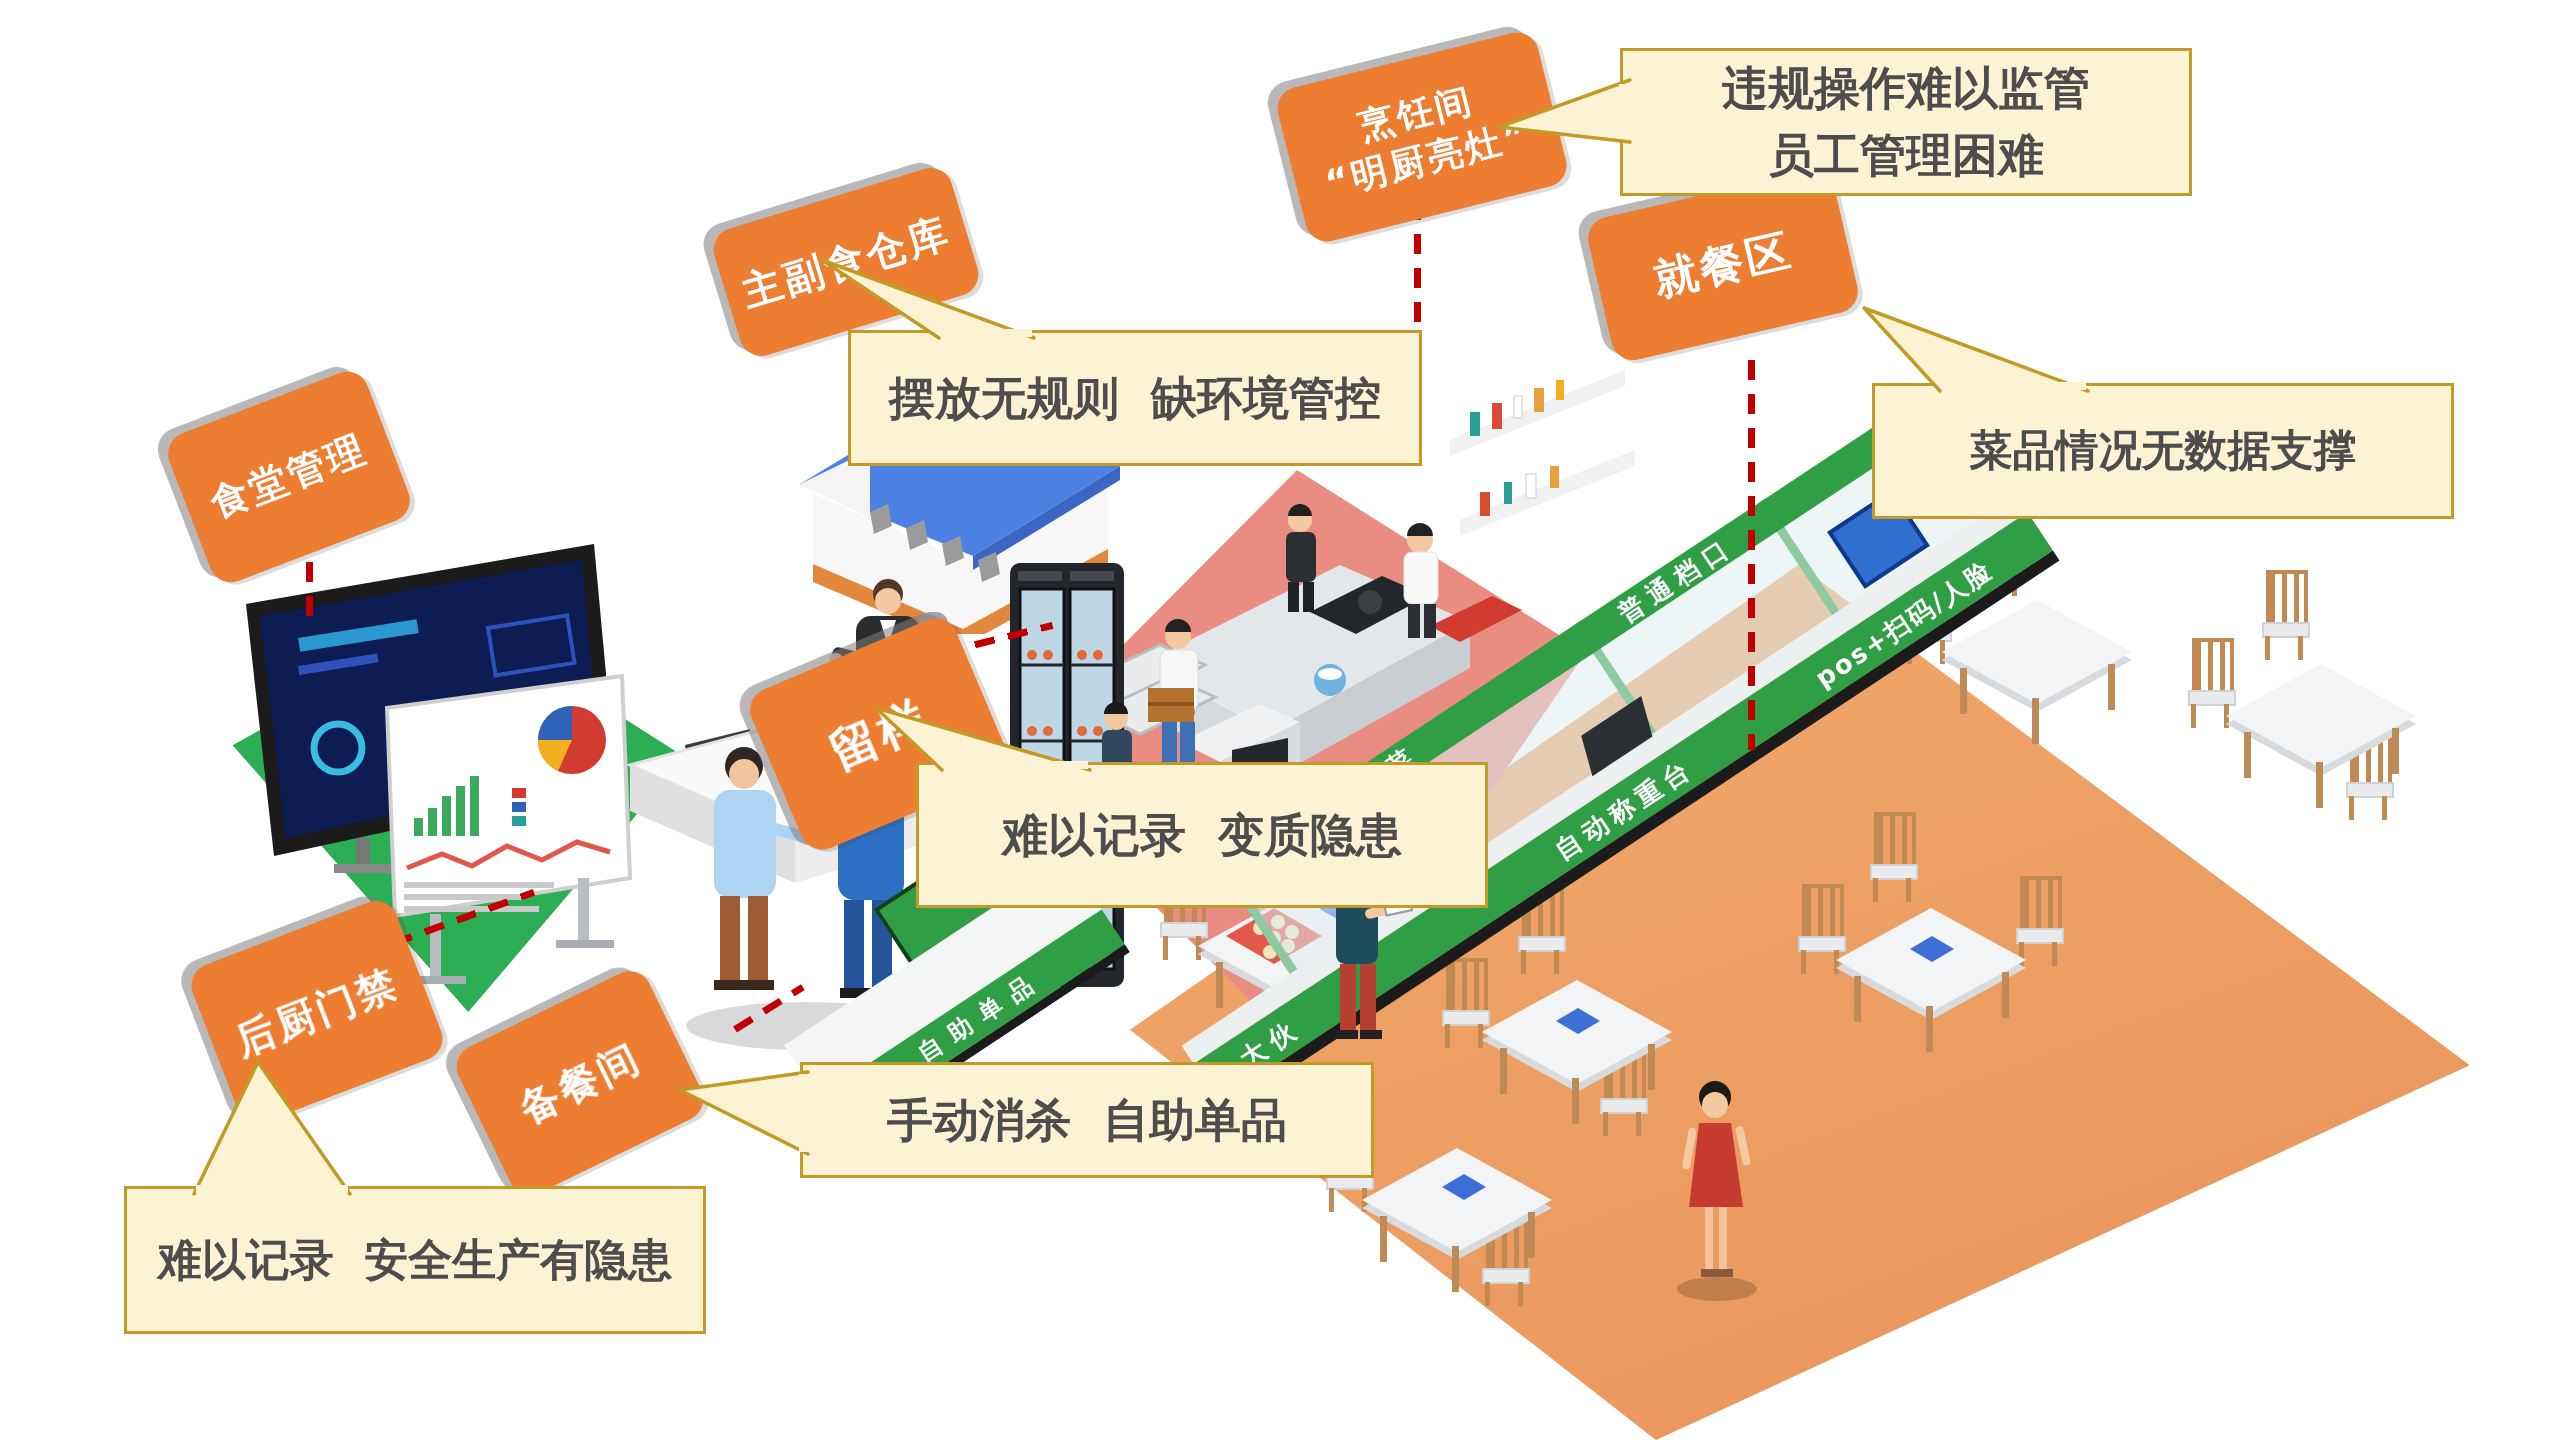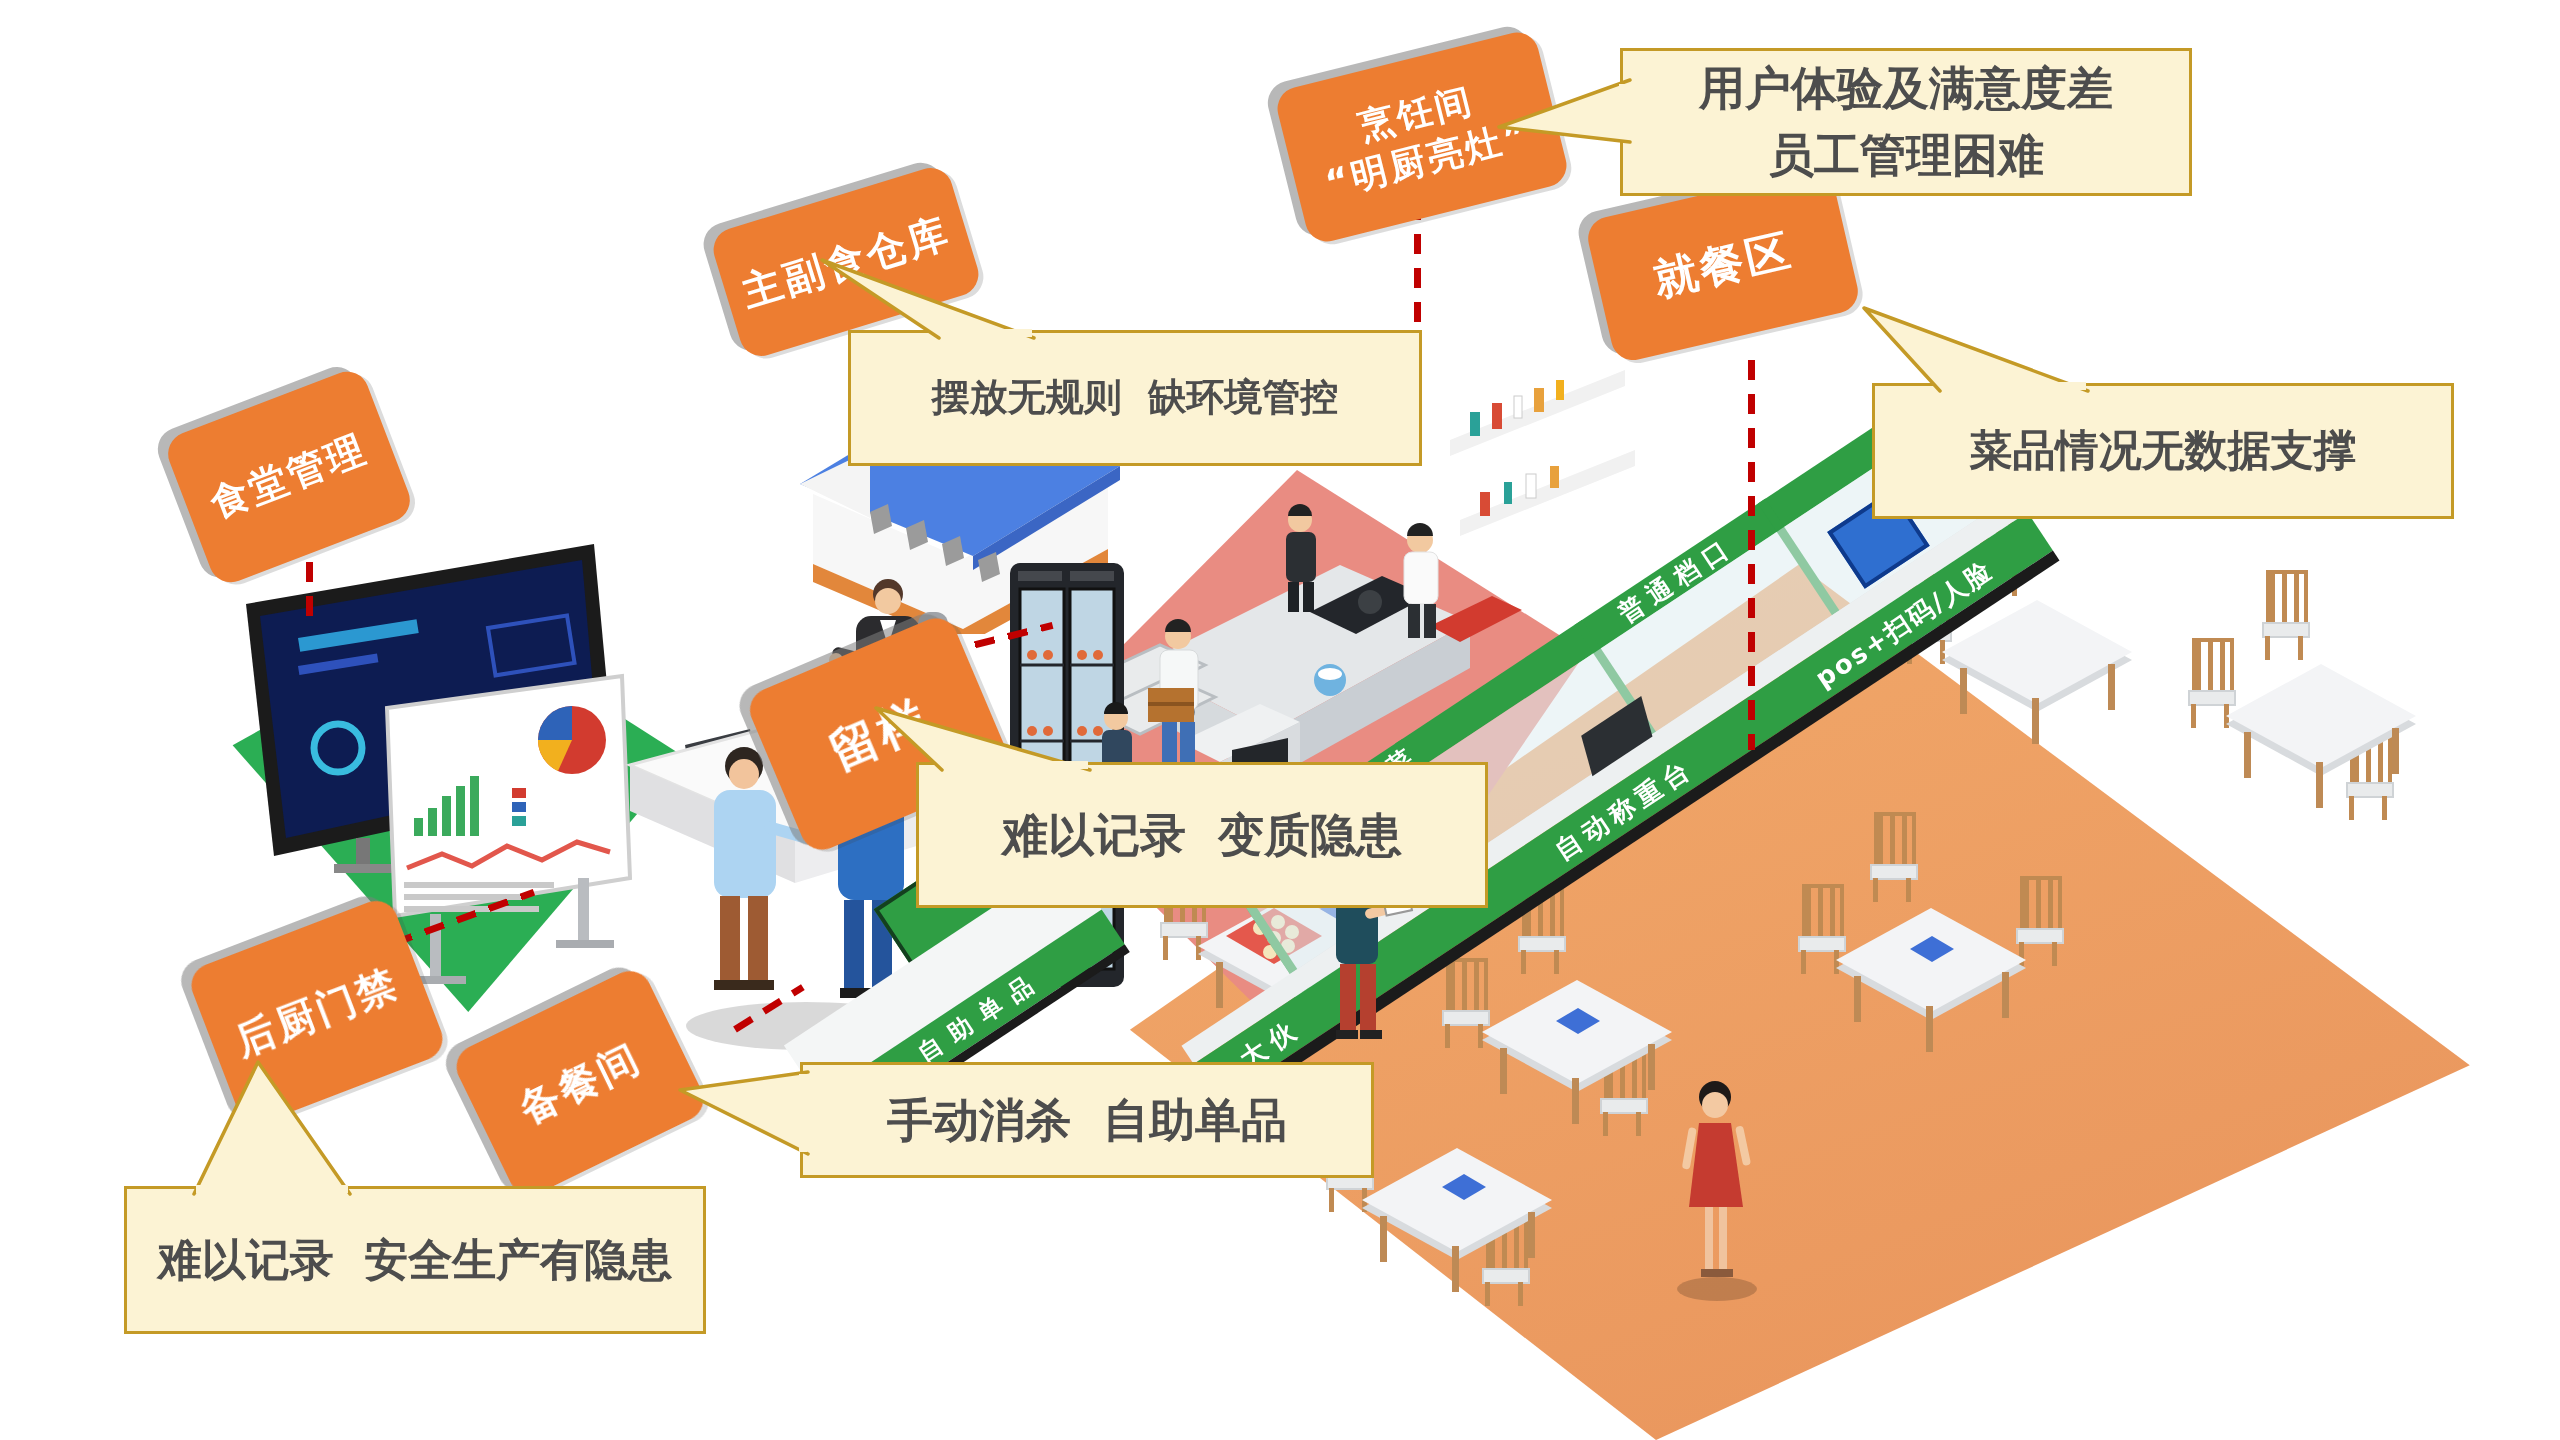--- a/index.html
+++ b/index.html
@@ -522,24 +522,24 @@
     <span>留样</span>
   </div>
   <div class="plate" style="left:208px;top:928px;width:218px;height:168px;transform:rotate(-21deg);font-size:40px">
     <span>后厨门禁</span>
   </div>
   <div class="plate" style="left:474px;top:1002px;width:212px;height:162px;transform:rotate(-26deg);font-size:40px">
     <span>备餐间</span>
   </div>
 
   <div class="co" style="left:1620px;top:48px;width:566px;height:142px;font-size:46px">
-    <span>用户体验及满意度差</span>
+    <span>违规操作难以监管</span>
     <span>员工管理困难</span>
   </div>
-  <div class="co" style="left:848px;top:330px;width:568px;height:130px;font-size:38px">
+  <div class="co" style="left:848px;top:330px;width:568px;height:130px;font-size:46px">
     <span>摆放无规则  缺环境管控</span>
   </div>
   <div class="co" style="left:1872px;top:383px;width:576px;height:130px;font-size:43px;line-height:1.42">
     <span>菜品情况无数据支撑</span>
   </div>
   <div class="co" style="left:916px;top:762px;width:566px;height:140px;font-size:46px">
     <span>难以记录  变质隐患</span>
   </div>
   <div class="co" style="left:800px;top:1062px;width:568px;height:110px;font-size:46px">
     <span>手动消杀  自助单品</span>

